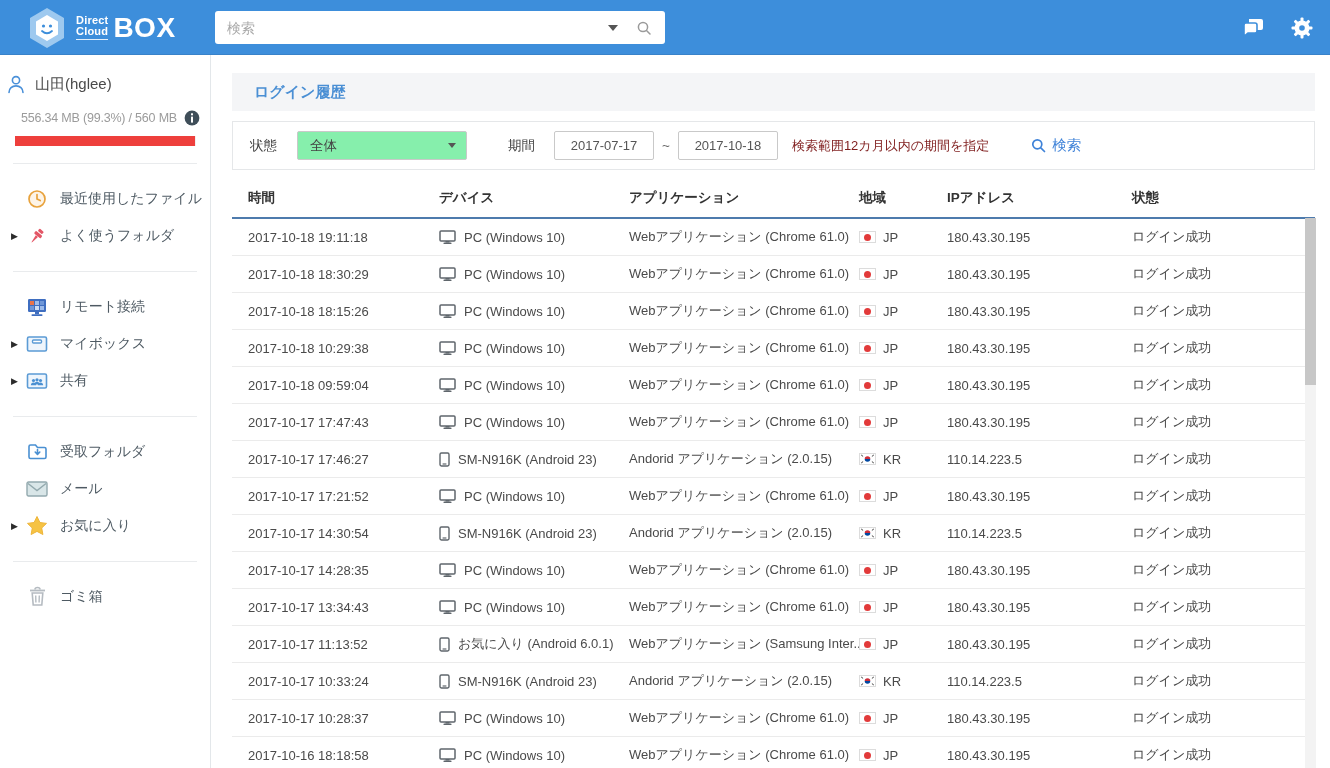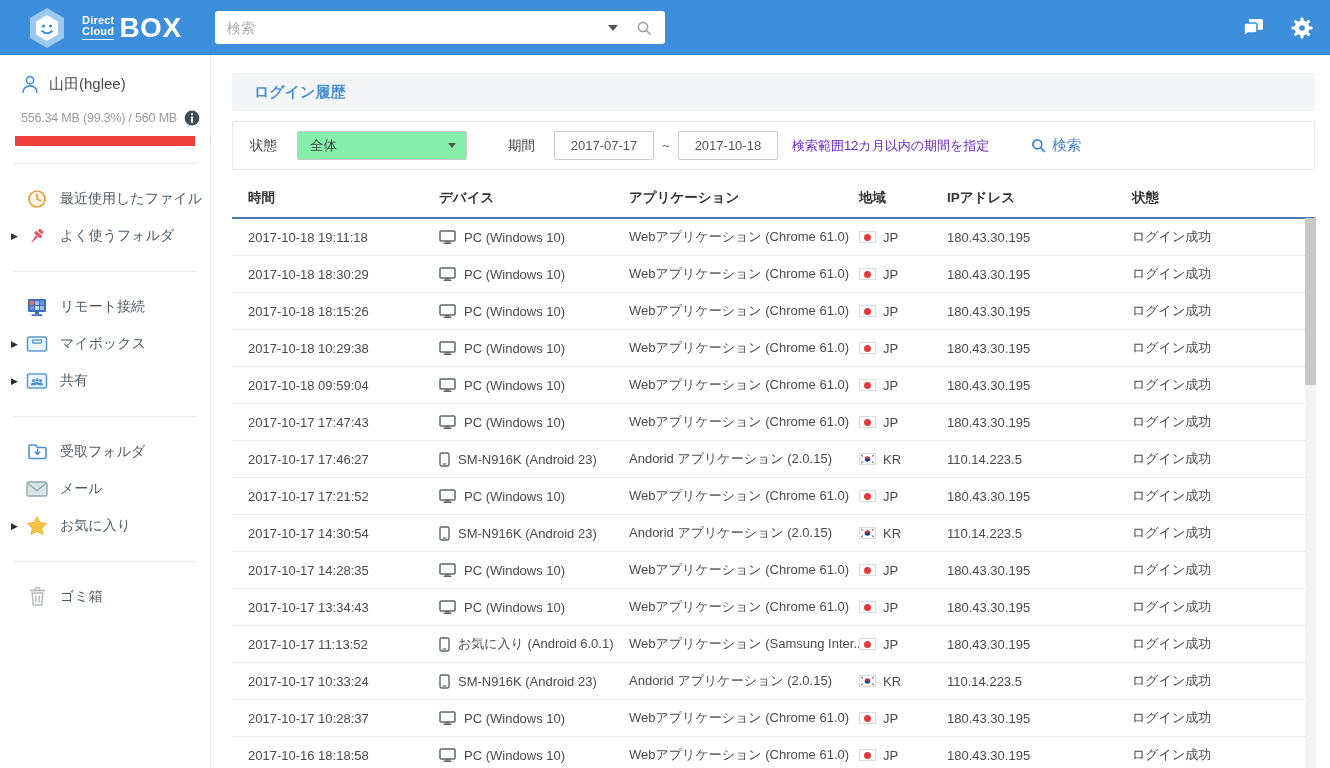--- a/index.html
+++ b/index.html
@@ -4,21 +4,21 @@
 <style>
   * { margin:0; padding:0; box-sizing:border-box; }
   html,body { width:1330px; height:768px; overflow:hidden; background:#fff;
     font-family:"Liberation Sans","DejaVu Sans",sans-serif; }
 
   
   .topbar { height:55px; background:#3d8edb; position:relative; display:flex; align-items:center;
     box-shadow:inset 0 -1px 0 rgba(0,0,0,.08); }
   .logo { display:flex; align-items:center; margin-left:28px; cursor:pointer; }
   .logo-hex { width:38px; height:42px; }
-  .logo-text { display:flex; align-items:center; margin-left:16px; color:#fff; }
+  .logo-text { display:flex; align-items:center; margin-left:10px; color:#fff; }
   .logo-small { font-size:11px; line-height:11px; font-weight:bold; letter-spacing:.2px;
     border-bottom:1px solid rgba(255,255,255,.85); padding-bottom:2px; }
   .logo-box { font-size:28px; font-weight:bold; letter-spacing:.5px; margin-left:5px; }
 
   .searchbox { position:absolute; left:215px; top:11px; width:450px; height:33px; background:#fff;
     border-radius:3px; display:flex; align-items:center; }
   .searchbox input { flex:1; border:none; outline:none; height:100%; padding:0 12px; font-size:14px;
     color:#333; background:transparent; font-family:inherit; }
   .searchbox input::placeholder { color:#a9a9a9; }
   .search-caret { width:0; height:0; border-left:5px solid transparent; border-right:5px solid transparent;
@@ -26,21 +26,21 @@
   .search-mag { margin:0 13px 0 8px; cursor:pointer; display:flex; }
 
   .topbar-icons { position:absolute; right:16px; top:0; height:55px; display:flex; align-items:center; gap:24px; }
   .topbar-icons .tb-icon { cursor:pointer; display:flex; }
 
   
   .layout { display:flex; height:713px; }
 
   
   .sidebar { width:211px; min-width:211px; border-right:1px solid #e3e7ea; padding-top:20px; }
-  .user-row { display:flex; align-items:flex-start; padding-left:21px; }
+  .user-row { display:flex; align-items:flex-start; padding-left:7px; }
   .user-name { font-size:15px; color:#4a4a4a; margin-left:10px; }
   .storage-row { display:flex; align-items:center; padding-left:21px; margin-top:16px; }
   .storage-text { font-size:12.5px; color:#9b9b9b; letter-spacing:-.2px; }
   .info-badge { margin-left:7px; display:flex; }
   .storage-bar { margin:10px 14px 0 15px; height:10px; background:#f0f0f0; }
   .storage-fill { height:100%; background:#ee3f3c; }
   .side-divider { border:none; border-top:1px solid #e9ebed; margin:17px 13px 16px 13px; }
   .nav-item { height:37px; display:flex; align-items:center; padding-left:11px; cursor:pointer; }
   .caret { width:14px; font-size:9px; color:#2b2b2b; flex:none; }
   .nav-icon { width:24px; display:flex; justify-content:center; flex:none; }
@@ -58,21 +58,21 @@
   .f-select { width:170px; height:29px; border:1px solid #c9c9c9; border-radius:2px; margin-left:20px;
     display:flex; align-items:center; justify-content:space-between; padding:0 10px 0 12px;
     font-size:13.5px; color:#444; cursor:pointer; background:#86efac; }
   .f-select .sel-caret { width:0; height:0; border-left:4px solid transparent; border-right:4px solid transparent;
     border-top:5px solid #555; }
   .f-period { margin-left:41px; }
   .f-date { width:100px; height:29px; border:1px solid #c9c9c9; border-radius:2px; margin-left:19px;
     text-align:center; font-size:13px; color:#555; outline:none; font-family:inherit; }
   .f-date.to { margin-left:8px; }
   .tilde { margin-left:8px; color:#666; }
-  .f-hint { margin-left:14px; font-size:13px; color:#6d28d9; }
+  .f-hint { margin-left:14px; font-size:13px; color:#7f1d1d; }
   .f-search-link { margin-left:42px; display:flex; align-items:center; gap:6px; color:#3e82d8;
     font-size:14.5px; cursor:pointer; }
 
   
   .table { width:1083px; margin-top:8px; }
   .thead { display:flex; align-items:center; height:41px; border-bottom:2px solid #4e7bad;
     font-size:13.5px; font-weight:bold; color:#333; }
   .trow { display:flex; align-items:center; height:37px; border-bottom:1px solid #ebebeb;
     font-size:13px; color:#4a4a4a; }
   .c-time { width:207px; padding-left:16px; }

